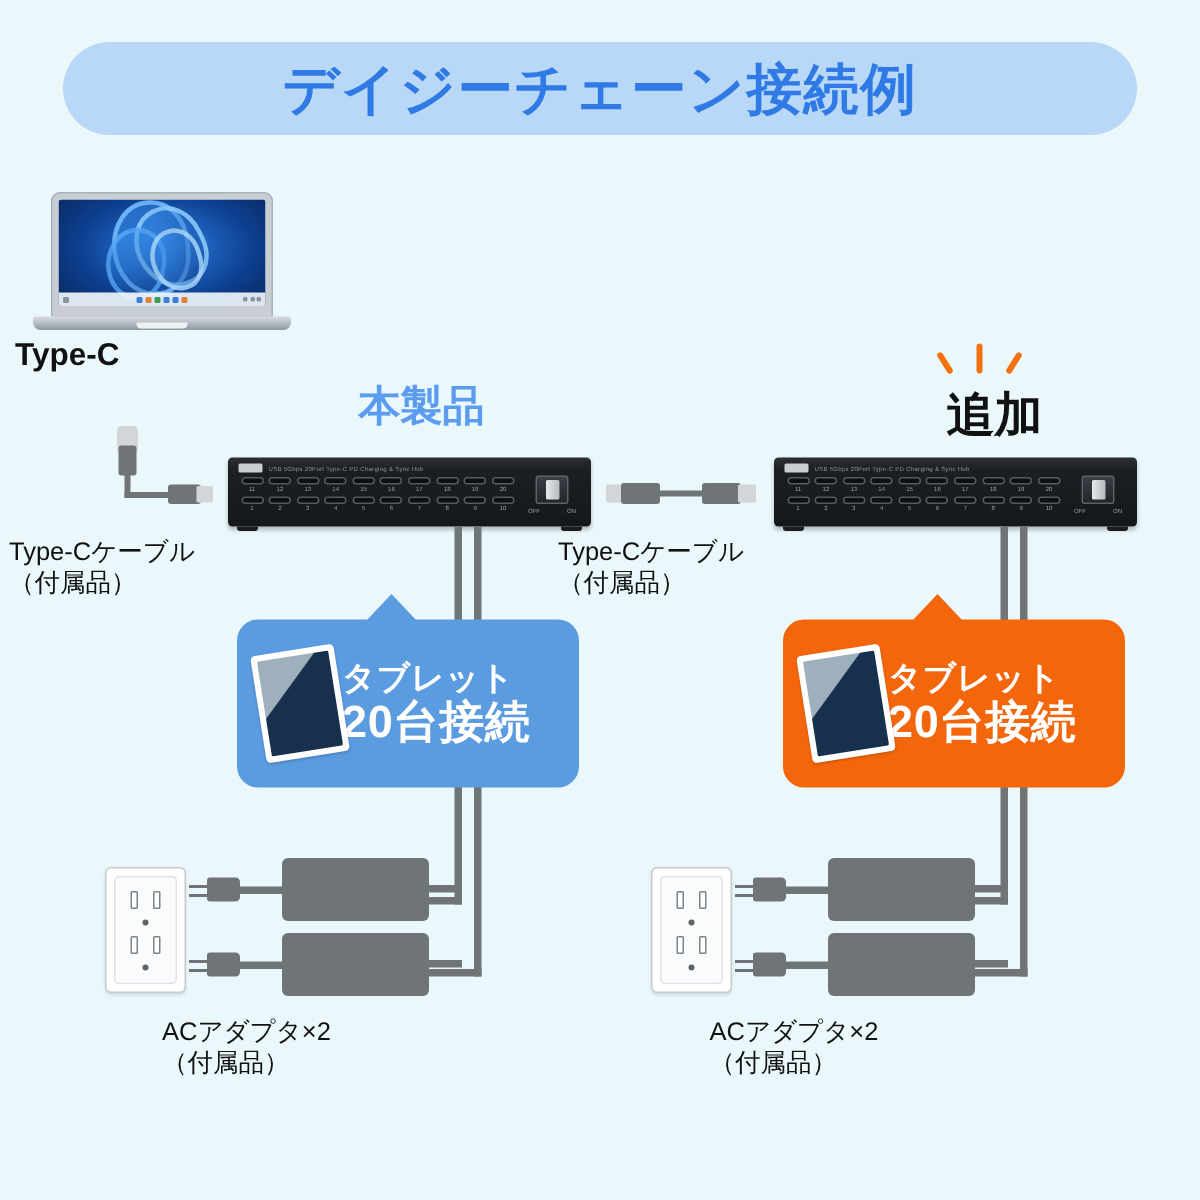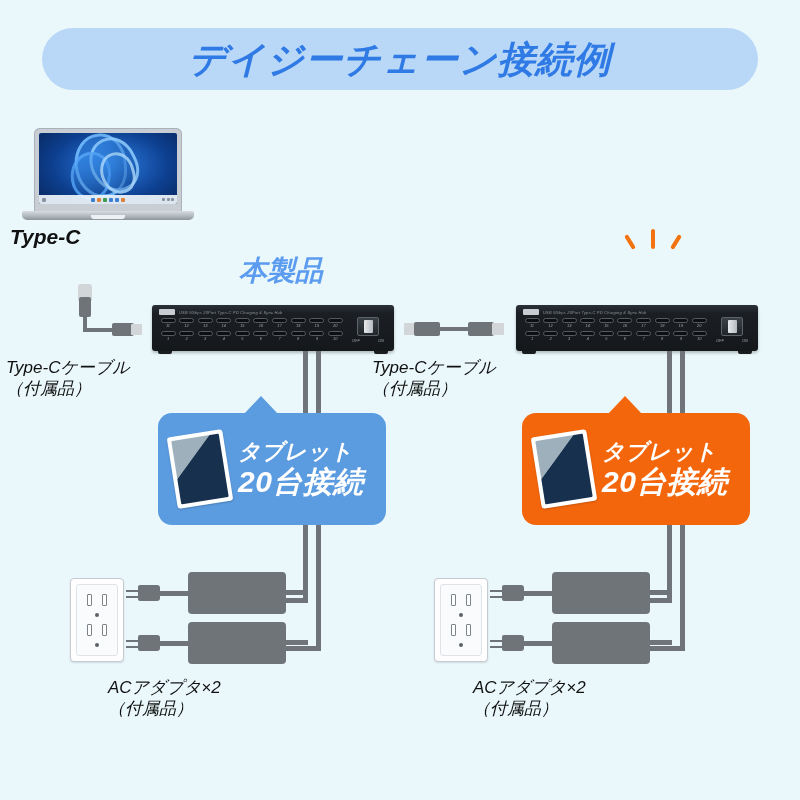--- a/index.html
+++ b/index.html
@@ -2,21 +2,21 @@
 <html><head>
 <meta charset="utf-8">
 <style>
   * { box-sizing: border-box; margin: 0; padding: 0; }
   html, body {
     width: 800px; height: 800px;
     background: #eaf8fb;
     font-family: "Liberation Sans", sans-serif;
     overflow: hidden;
   }
-  #stage { position: relative; width: 800px; height: 800px; font-style: italic; }
+  #stage { position: relative; width: 800px; height: 800px; }
 
   
   .banner {
     position: absolute; left: 42px; top: 28px;
     width: 716px; height: 62px;
     background: #b9d8f7; border-radius: 31px;
     display: flex; align-items: center; justify-content: center;
   }
   .banner-text {
     font-size: 37px; font-weight: bold; color: #2f7ae5;
@@ -127,21 +127,21 @@
   .hub-feet i:first-child { left: 6px; } .hub-feet i:last-child { right: 6px; }
 
   
   .wire { position: absolute; background: #6e7478; }
   .plug { position: absolute; background: #6e7478; border-radius: 2px; }
   .plug-tip { position: absolute; background: #cfd3d6; border-radius: 1px; }
 
   
   .callout {
     position: absolute; width: 228px; height: 112px; border-radius: 14px;
-    display: flex; align-items: center; gap: 10px; padding: 0 14px;
+    display: flex; align-items: center; padding: 0 14px;
   }
   .callout.blue { background: #5b9bdf; }
   .callout.orange { background: #f4660c; }
   .callout-arrow {
     position: absolute; top: -17px; left: 86px;
     width: 0; height: 0; border-left: 17px solid transparent;
     border-right: 17px solid transparent;
   }
   .callout.blue .callout-arrow { border-bottom: 18px solid #5b9bdf; }
   .callout.orange .callout-arrow { border-bottom: 18px solid #f4660c; }
@@ -233,20 +233,21 @@
     <div>（付属品）</div>
   </div>
 
   <div class="tag-honseihin">本製品</div>
 
   <div class="burst">
       <i></i>
       <i></i>
       <i></i>
     </div>
+  <div class="tag-tsuika">追加</div>
 
   <div class="hub" style="left:152px; top:305px;">
     <div class="hub-brand">
       <span class="hub-logo"></span>
       <span class="hub-model">USB 5Gbps 20Port Type-C PD Charging &amp; Sync Hub</span>
     </div>
     <div class="ports">
       <div class="port-row">
         <div class="port">
             <div class="port-slot"></div>

